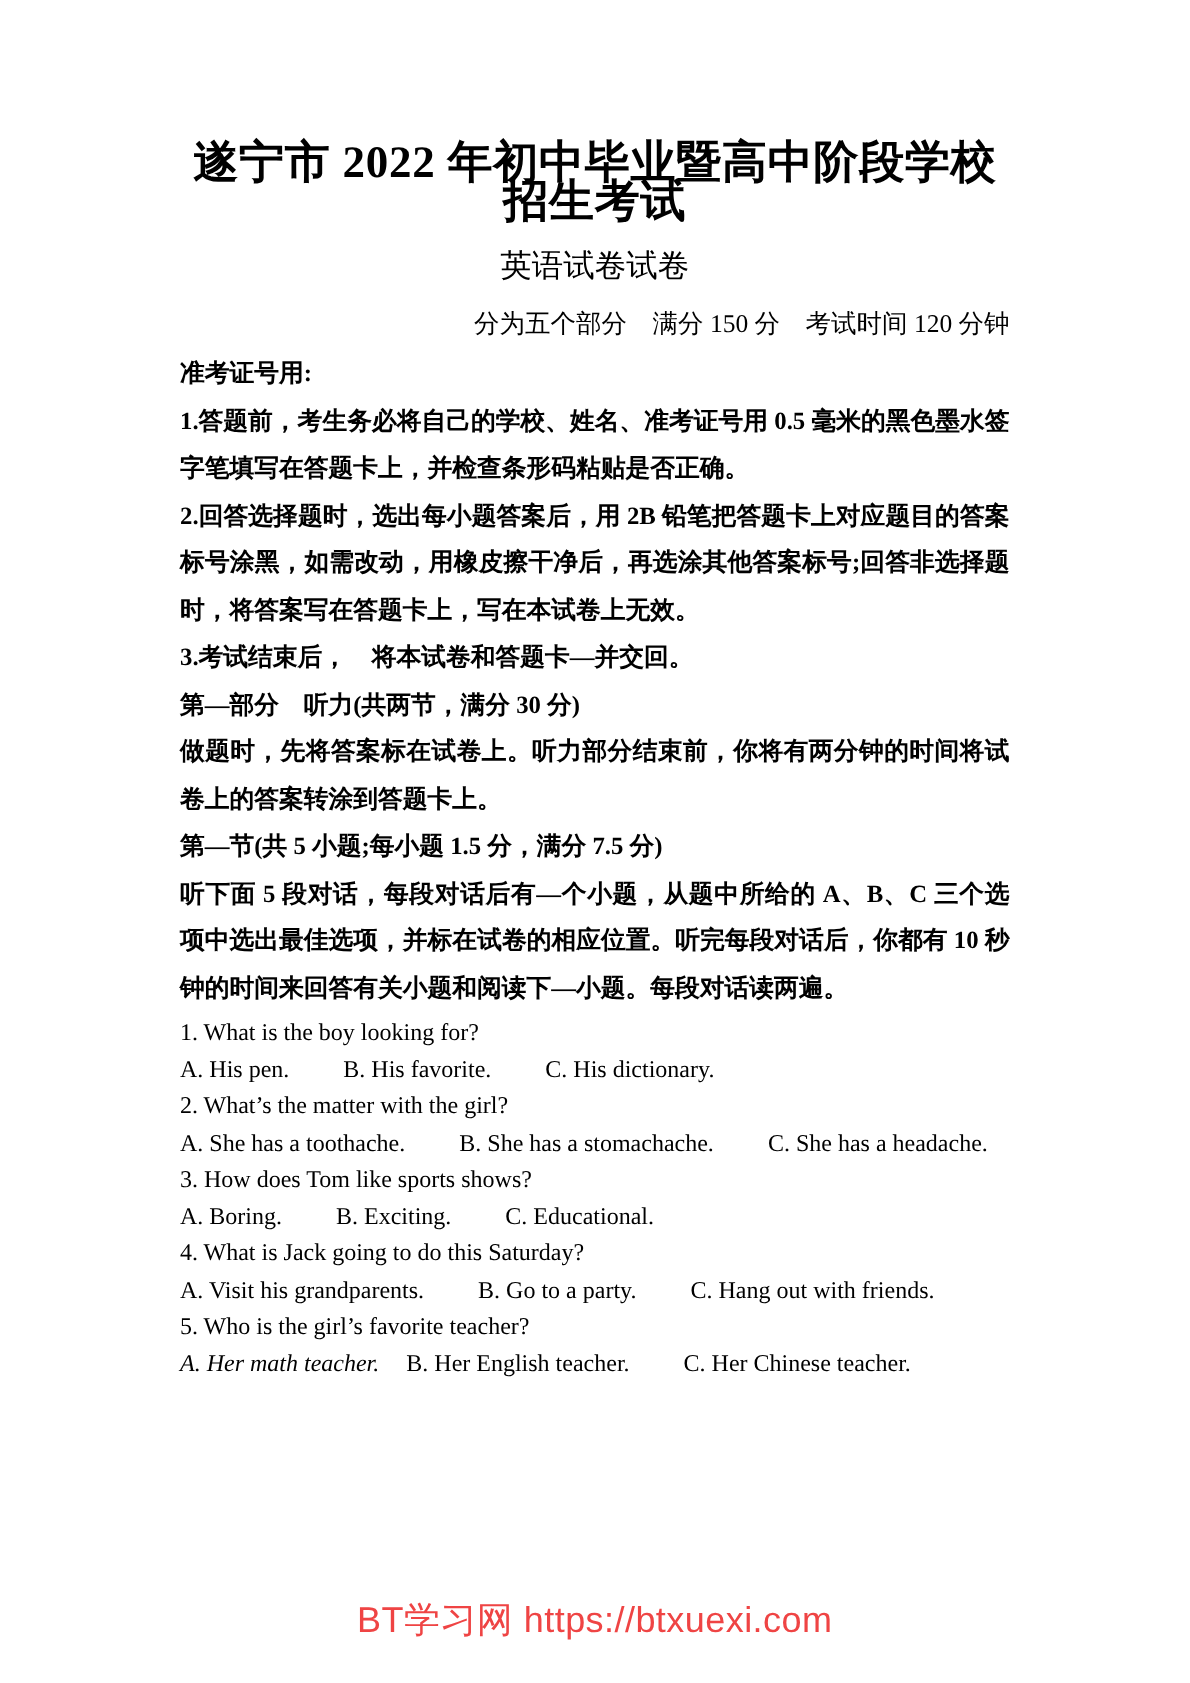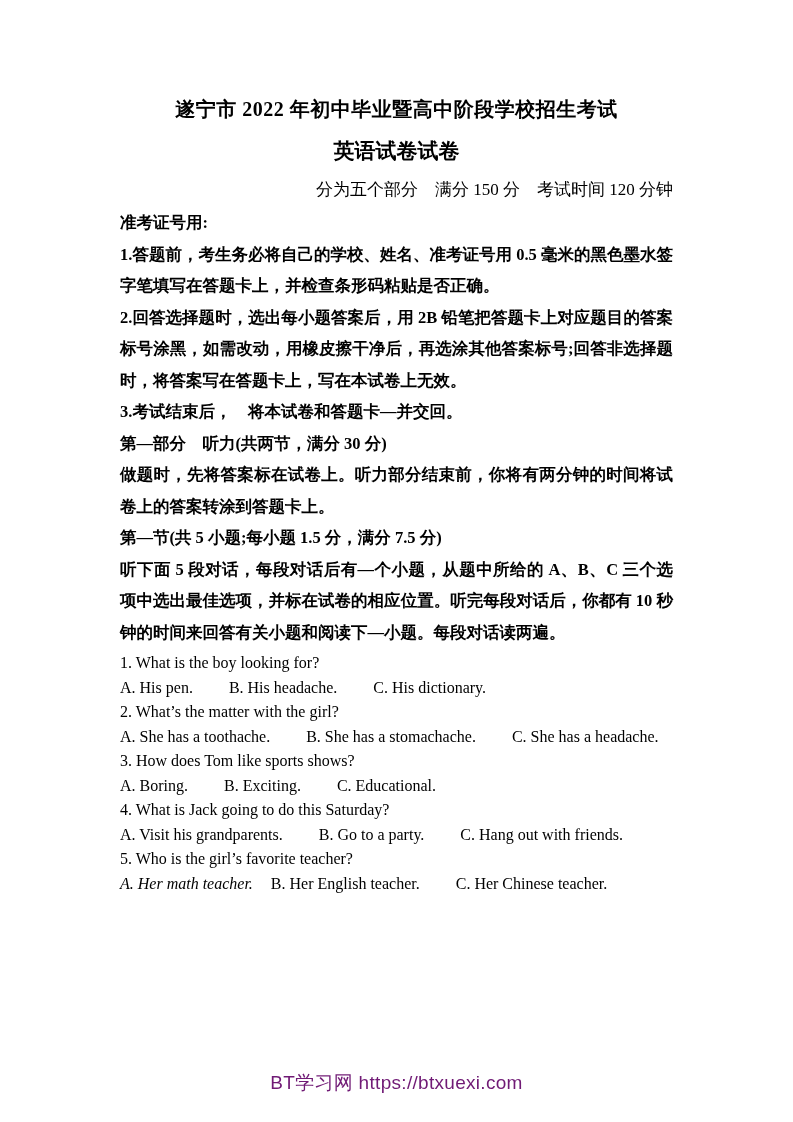--- a/index.html
+++ b/index.html
@@ -10,29 +10,29 @@
     font-family: "Liberation Serif", serif;
     position: relative;
     overflow: hidden;
   }
   .page {
     width: 793px;
     height: 1122px;
     padding: 96px 120px 0 120px;
   }
   .title {
-    font-size: 20px;
+    font-size: 30px;
     font-weight: bold;
     text-align: center;
     line-height: 26px;
     letter-spacing: 0.5px;
   }
   .subtitle {
     font-size: 21px;
-    font-weight: bold;
+    font-weight: normal;
     text-align: center;
     line-height: 26px;
     margin-top: 16px;
   }
   .meta {
     font-size: 17px;
     font-weight: normal;
     text-align: right;
     line-height: 21px;
     margin-top: 15px;
@@ -53,22 +53,22 @@
   .opt { margin-right: 36px; display: inline-block; }
   .opt:last-child { margin-right: 0; }
   .opt.tight { margin-right: 18px; font-style: italic; }
   .footer {
     position: absolute;
     left: 0;
     right: 0;
     bottom: 26px;
     text-align: center;
     font-family: "Liberation Sans", sans-serif;
-    font-size: 19px;
-    color: #701a75;
+    font-size: 24px;
+    color: #ef4444;
     letter-spacing: 0.3px;
   }
 </style>
 </head>
 <body>
 
 <div class="page">
 
   <div class="title">遂宁市 2022 年初中毕业暨高中阶段学校招生考试</div>
   <div class="subtitle">英语试卷试卷</div>
@@ -82,21 +82,21 @@
     <div class="cn">第—部分　听力(共两节，满分 30 分)</div>
     <div class="cn">做题时，先将答案标在试卷上。听力部分结束前，你将有两分钟的时间将试卷上的答案转涂到答题卡上。</div>
     <div class="cn">第—节(共 5 小题;每小题 1.5 分，满分 7.5 分)</div>
     <div class="cn">听下面 5 段对话，每段对话后有—个小题，从题中所给的 A、B、C 三个选项中选出最佳选项，并标在试卷的相应位置。听完每段对话后，你都有 10 秒钟的时间来回答有关小题和阅读下—小题。每段对话读两遍。</div>
   </div>
 
   <div class="en-block">
 
     <div class="en">1. What is the boy looking for?</div>
     <div class="en">
-      <span class="opt">A. His pen.</span><span class="opt">B. His headache.</span><span class="opt">C. His dictionary.</span>
+      <span class="opt">A. His pen.</span><span class="opt">B. His favorite.</span><span class="opt">C. His dictionary.</span>
     </div>
 
     <div class="en">2. What’s the matter with the girl?</div>
     <div class="en">
       <span class="opt">A. She has a toothache.</span><span class="opt">B. She has a stomachache.</span><span class="opt">C. She has a headache.</span>
     </div>
 
     <div class="en">3. How does Tom like sports shows?</div>
     <div class="en">
       <span class="opt">A. Boring.</span><span class="opt">B. Exciting.</span><span class="opt">C. Educational.</span>

